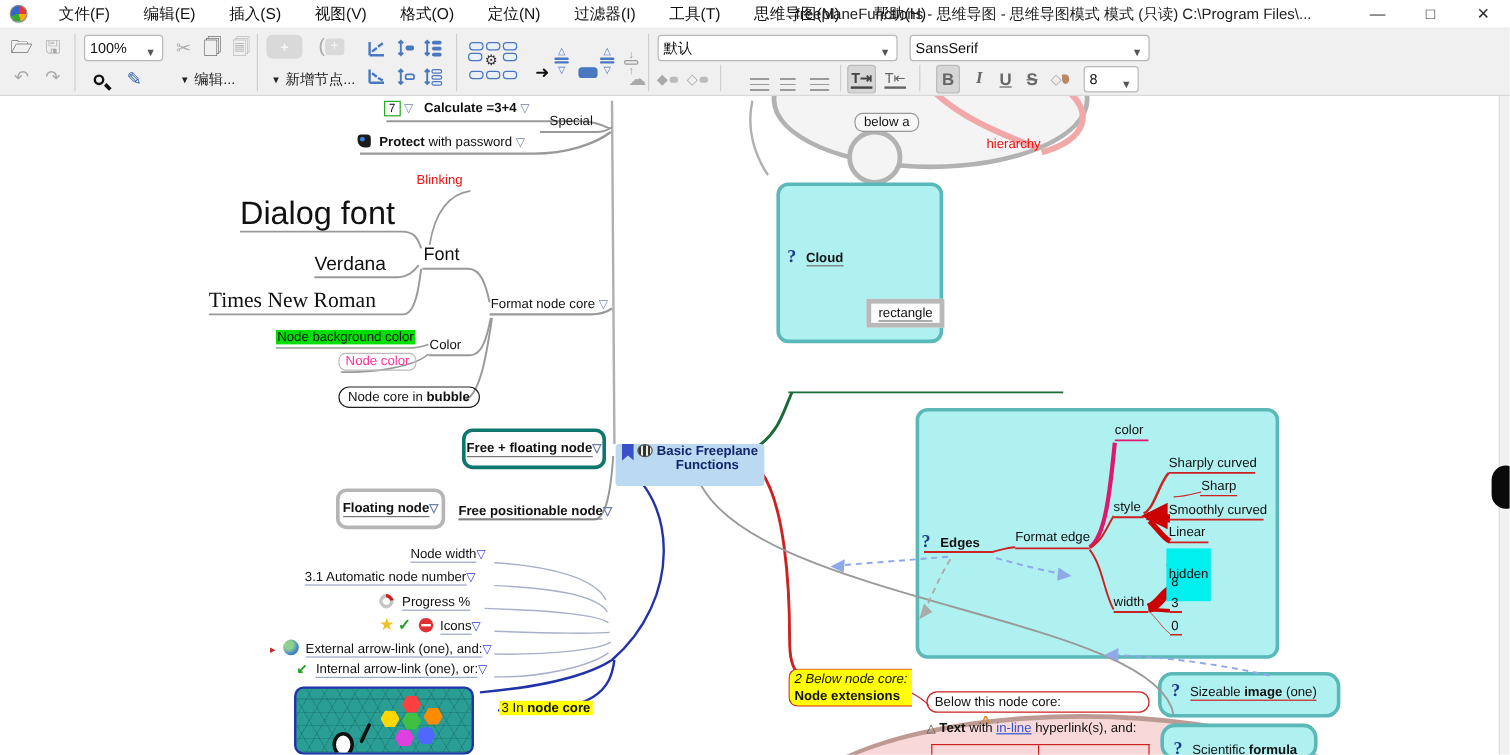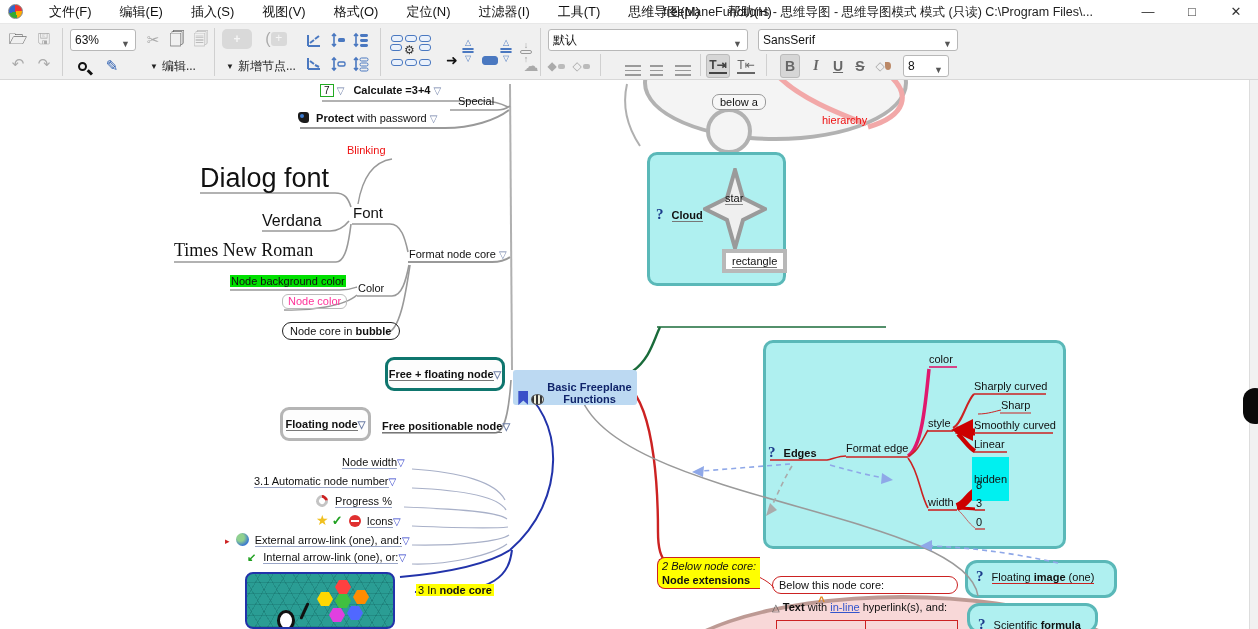--- a/index.html
+++ b/index.html
@@ -77,21 +77,21 @@
 
 <div id="toolbar">
 
   <div class="tbtn glyph dk" style="left:6px;top:4px;width:24px">🗁</div>
   <div class="tbtn glyph gray" style="left:32px;top:4px;width:24px">🖫</div>
   <div class="tbtn glyph gray" style="left:6px;top:28px;width:24px">↶</div>
   <div class="tbtn glyph gray" style="left:32px;top:28px;width:24px">↷</div>
   <div class="tsep" style="left:62px"></div>
 
   <div class="combo" style="left:70px;top:5px;width:66px">
-    <span>63%</span><span class="arr">▼</span>
+    <span>100%</span><span class="arr">▼</span>
   </div>
   <div class="tbtn" style="left:70px;top:30px;width:24px">
     <span style="display:inline-block;width:9px;height:9px;border:2.5px solid #111;border-radius:50%;position:relative">
       <span style="position:absolute;left:7px;top:7px;width:6px;height:2.5px;background:#111;transform:rotate(45deg)"></span>
       </span>
   </div>
   <div class="tbtn glyph" style="left:100px;top:30px;width:24px;color:#2a5db0">✎</div>
   <div class="tbtn glyph gray" style="left:142px;top:4px;width:22px">✂</div>
   <div class="tbtn glyph dk" style="left:166px;top:4px;width:22px">🗍</div>
   <div class="tbtn glyph gray" style="left:190px;top:4px;width:22px">🗐</div>
@@ -396,39 +396,33 @@
     <span class="hex" style="left:106px;top:16px;background:#ff8c00"></span>
     <span class="hex" style="left:82px;top:34px;background:#e040e0"></span>
     <span class="hex" style="left:100px;top:32px;background:#5068ff"></span>
     <span class="abs" style="left:30px;top:36px;width:18px;height:21px;background:#fff;border:3px solid #111;border-radius:50%"></span>
     <span class="abs" style="left:56px;top:28px;width:3px;height:18px;background:#111;border-radius:2px;transform:rotate(25deg)"></span>
   </div>
   <div class="nodelbl yellow" style="left:416px;top:504px;padding:0 2px">
     <span>3 In </span><span class="b">node core</span>
   </div>
 
-  <div class="nodelbl b" style="left:513px;top:290px;width:124px;height:35px;background:#bcd9f2;border-radius:3px;display:flex;align-items:flex-end;justify-content:center;gap:3px;text-align:center;color:#10246a">
+  <div class="nodelbl b" style="left:513px;top:290px;width:124px;height:35px;background:#bcd9f2;border-radius:3px;display:flex;align-items:flex-start;justify-content:center;gap:3px;text-align:center;color:#10246a">
     <span style="width:10px;height:14px;background:#3a50c8;clip-path:polygon(0 0,100% 0,100% 100%,50% 68%,0 100%)"></span>
     <span style="width:13px;height:11px;border-radius:50%;background:repeating-linear-gradient(90deg,#333 0 2px,#eeeedd 2px 4px);border:1px solid #555"></span>
     <span><span>Basic Freeplane</span><br><span>Functions</span></span>
   </div>
 
   <div class="nodelbl" style="left:712px;top:14px;border:1.6px solid #999;border-radius:7px;background:#f7f7f7;padding:1px 7px">below a</div>
   <div class="nodelbl" style="left:822px;top:34px;color:#ee1111">hierarchy</div>
 
 
   <div class="nodelbl b" style="left:656px;top:126px">
     <span class="qmark">?</span>
     <span class="u-gray">Cloud</span>
-  </div>
-  <div class="abs" style="left:703px;top:88px;width:64px;height:82px;z-index:9">
-    <svg width="64" height="82">
-        <polygon points="32,2 40,30 62,41 40,52 32,80 24,52 2,41 24,30" fill="#efefef" stroke="#9a9a9a" stroke-width="4"></polygon>
-      </svg>
-    <span class="nodelbl" style="left:22px;top:24px;border-bottom:1px solid #888">star</span>
   </div>
   <div class="nodelbl" style="left:722px;top:169px;border:4px solid #b8b8b8;background:#fff;padding:2px 6px;z-index:9">
     <span class="u-gray">rectangle</span>
   </div>
 
   <div class="nodelbl b" style="left:768px;top:364px">
     <span class="qmark">?</span>
     <span>Edges</span>
   </div>
   <div class="nodelbl" style="left:846px;top:362px">Format edge</div>
@@ -450,21 +444,21 @@
   <div class="nodelbl" style="left:772px;top:496px;width:186px;border:1.6px solid #cc2222;border-radius:9px;padding:2px 6px">Below this node core:</div>
   <div class="nodelbl" style="left:772px;top:521px">
     <span style="color:#555;font-size:10px">△</span>
     <span class="b">Text</span><span> with </span><span style="color:#3355cc;text-decoration:underline">in-line</span><span> hyperlink(s), and:</span>
   </div>
   <div class="abs" style="left:776px;top:540px;width:182px;height:9px;border:1.2px solid #cc2222;border-bottom:none;z-index:10">
     <span class="abs" style="left:88px;top:0;width:1.2px;height:9px;background:#cc2222"></span>
   </div>
   <div class="nodelbl" style="left:976px;top:488px;z-index:10">
     <span class="qmark">?</span>
-    <span class="u-red"><span>Floating </span><span class="b">image</span><span> (one)</span></span>
+    <span class="u-red"><span>Sizeable </span><span class="b">image</span><span> (one)</span></span>
   </div>
   <div class="nodelbl" style="left:978px;top:536px;z-index:10">
     <span class="qmark">?</span>
     <span>Scientific </span><span class="b">formula</span>
   </div>
 
   <div id="scrollbar"></div>
   <div id="edge-blob"></div>
 </div>
 

